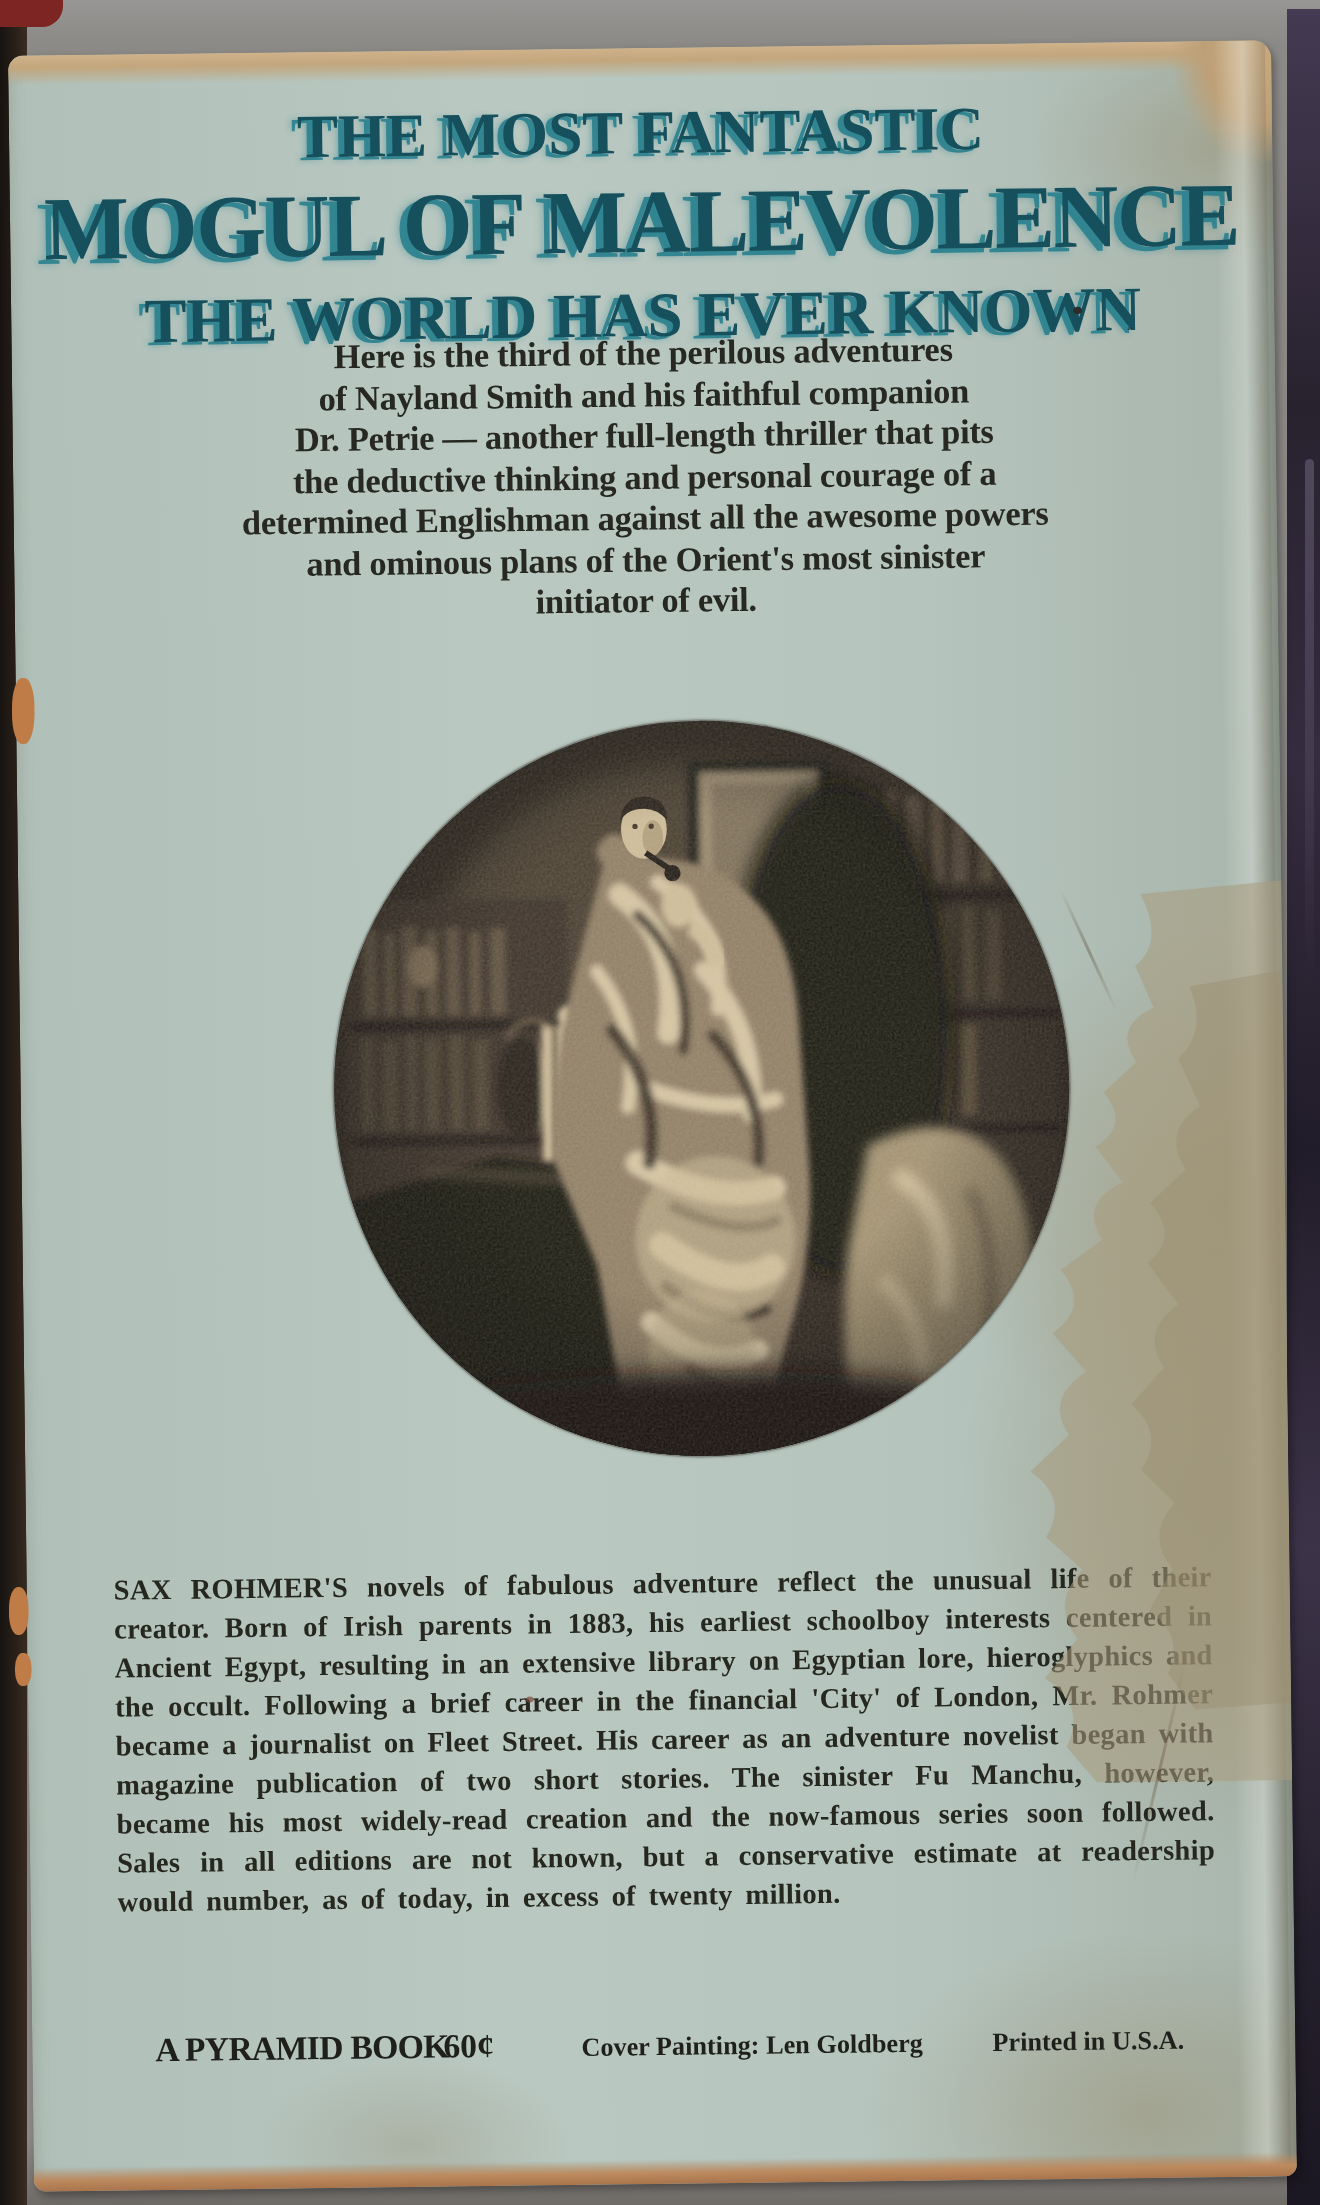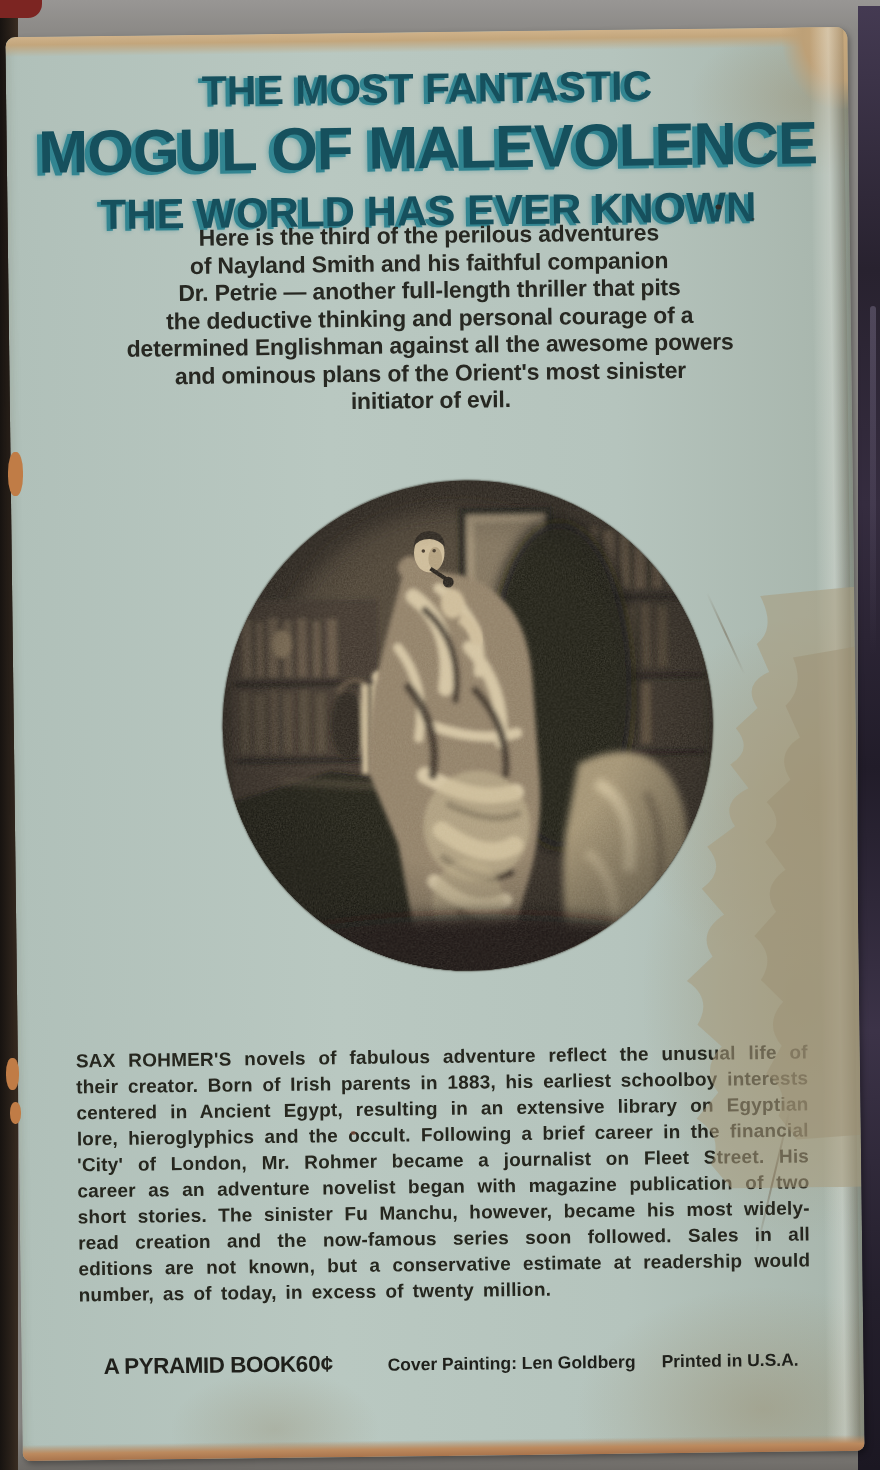--- a/index.html
+++ b/index.html
@@ -1,21 +1,21 @@
 <!DOCTYPE html>
 <html><head>
 <meta charset="utf-8">
 <style>
   html,body{margin:0;padding:0;}
   body{
     width:880px;height:1470px;overflow:hidden;position:relative;
     background:linear-gradient(180deg,#989694 0%,#8c8a87 2%,#8c8a87 97%,#6e6b67 100%);
     font-family:"Liberation Sans",sans-serif;
   }
-  .scan{position:absolute;inset:0;}
+  .scan{position:absolute;inset:0;font-family:Liberation Serif, serif;}
   
   .left-dark{position:absolute;left:0;top:18px;width:18px;height:1452px;
     background:linear-gradient(90deg,#171310,#2a211a 60%,#3a2d22);}
   .chip{position:absolute;background:#c07c46;border-radius:45%;}
   
   .neighbor{position:absolute;right:0;top:6px;width:22px;height:1464px;
     background:linear-gradient(180deg,#443a52 0%,#28222f 18%,#352c3f 34%,#211c29 52%,#3c3348 70%,#241f2c 88%,#1b1722 100%);}
   .neighbor-streak{position:absolute;right:4px;top:300px;width:6px;height:500px;
     background:linear-gradient(180deg,rgba(150,140,170,.35),rgba(150,140,170,0) 70%);border-radius:3px;}
   

